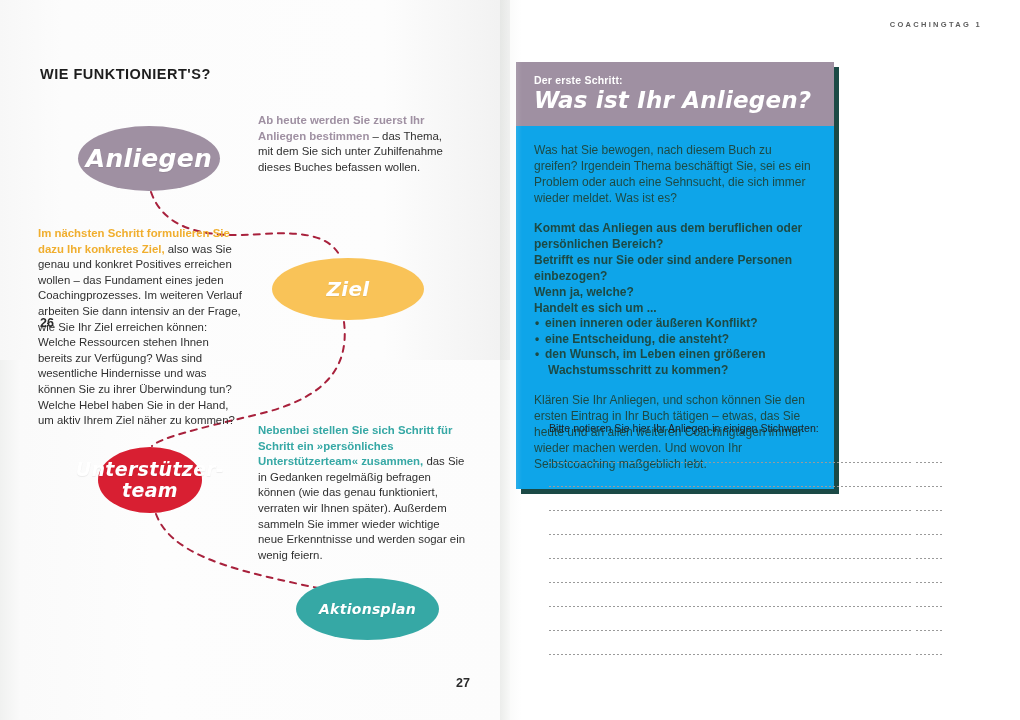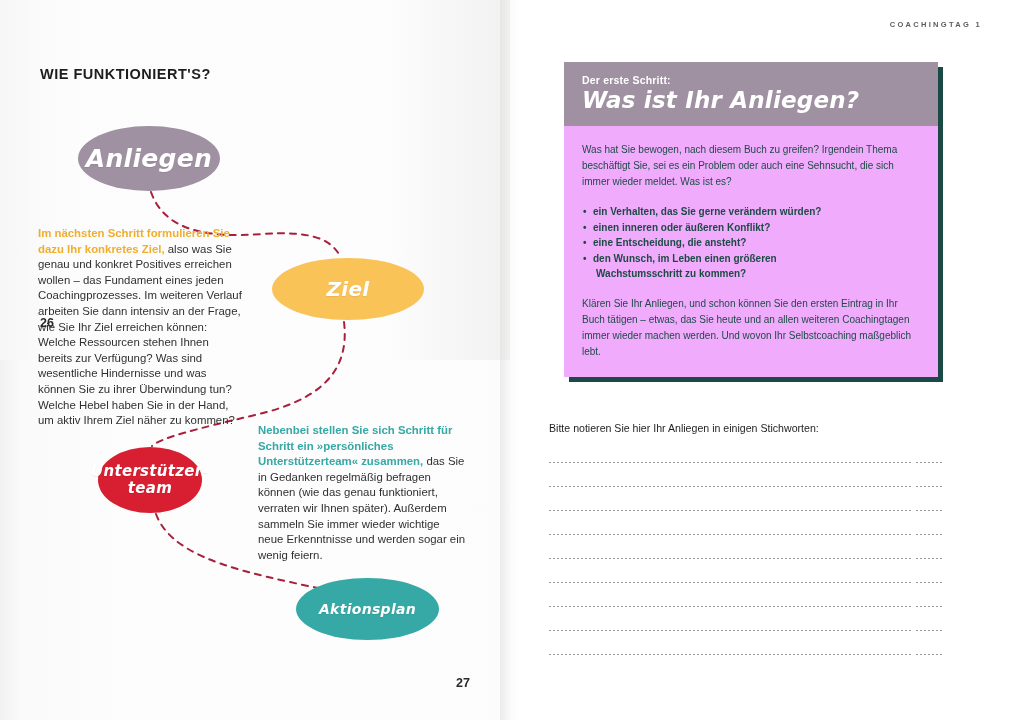--- a/index.html
+++ b/index.html
@@ -53,21 +53,21 @@
   #node-anliegen {
     left:78px; top:126px; width:142px; height:65px;
     background:#9f90a2; font-size:25px;
   }
   #node-ziel {
     left:272px; top:258px; width:152px; height:62px;
     background:#f9c358; font-size:20px;
   }
   #node-unterstuetzerteam {
     left:98px; top:447px; width:104px; height:66px;
-    background:#d81f32; font-size:15px; line-height:1.12;
+    background:#d81f32; font-size:19px; line-height:1.12;
   }
   #node-aktionsplan {
     left:296px; top:578px; width:143px; height:62px;
     background:#36a8a5; font-size:14px;
   }
 
   
   .copy {
     position:absolute; z-index:3;
     font-size:11.4px; line-height:15.6px; color:#2f2f2f;
@@ -77,37 +77,37 @@
   #copy-anliegen .lead  { color:#9f90a2; }
   #copy-ziel            { left:38px; top:226px; width:208px; }
   #copy-ziel .lead      { color:#f0ae2e; }
   #copy-team            { left:258px; top:423px; width:208px; }
   #copy-team .lead      { color:#36a8a5; }
   #copy-aktionsplan     { left:38px; top:561px; width:212px; }
   #copy-aktionsplan .lead { color:#d81f32; }
 
   
   #step-box {
-    position:absolute; left:564px; top:62px; width:374px; z-index:3;
+    position:absolute; left:516px; top:62px; width:318px; z-index:3;
     box-shadow:5px 5px 0 0 #1b4a46;
   }
   #step-box-header {
     background:#9f90a2; padding:12px 18px 13px 18px;
   }
   #step-kicker {
     color:#ffffff; font-size:10.5px; font-weight:700; letter-spacing:.2px;
     margin-bottom:1px;
   }
   #step-title {
     color:#ffffff; font-size:23px; font-weight:700; font-style:italic;
     font-family:"DejaVu Sans", sans-serif; letter-spacing:.2px; line-height:1.15;
   }
   #step-box-body {
-    background:#f0abfc; padding:16px 18px 17px 18px;
-    color:#1d4a45; font-size:10px; line-height:16px;
+    background:#0ea5e9; padding:16px 18px 17px 18px;
+    color:#1d4a45; font-size:12px; line-height:16px;
   }
   #step-box-body .para-intro { margin-bottom:14px; }
   #step-box-body .para-bold  { font-weight:700; }
   #step-box-body ul { list-style:none; margin:0 0 14px 0; }
   #step-box-body li {
     font-weight:700; padding-left:11px; position:relative; line-height:15.5px;
   }
   #step-box-body li::before {
     content:"\2022"; position:absolute; left:1px; top:0;
   }
@@ -159,20 +159,21 @@
       <span>
         <span>Unterstützer-</span><br>
         <span>team</span>
       </span>
     </div>
 
     <div class="node" id="node-aktionsplan">
       <span>Aktionsplan</span>
     </div>
 
+    <p class="copy" id="copy-anliegen"><span class="lead">Ab heute werden Sie zuerst Ihr Anliegen bestimmen</span><span> – das Thema, mit dem Sie sich unter Zuhilfenahme dieses Buches befassen wollen.</span></p>
 
     <p class="copy" id="copy-ziel"><span class="lead">Im nächsten Schritt formulieren Sie dazu Ihr konkretes Ziel,</span><span> also was Sie genau und konkret Positives erreichen wollen – das Fundament eines jeden Coachingprozesses. Im weiteren Verlauf arbeiten Sie dann intensiv an der Frage, wie Sie Ihr Ziel erreichen können: Welche Ressourcen stehen Ihnen bereits zur Verfügung? Was sind wesentliche Hindernisse und was können Sie zu ihrer Überwindung tun? Welche Hebel haben Sie in der Hand, um aktiv Ihrem Ziel näher zu kommen?</span></p>
 
     <p class="copy" id="copy-team"><span class="lead">Nebenbei stellen Sie sich Schritt für Schritt ein »persönliches Unterstützerteam« zusammen,</span><span> das Sie in Gedanken regelmäßig befragen können (wie das genau funktioniert, verraten wir Ihnen später). Außerdem sammeln Sie immer wieder wichtige neue Erkenntnisse und werden sogar ein wenig feiern.</span></p>
 
 
     <div class="folio" id="folio-left">26</div>
   </div>
 
   <div class="page" id="page-right">
@@ -184,22 +185,27 @@
 
 <div id="running-head">COACHINGTAG 1</div>
 
 <div id="step-box">
   <div id="step-box-header">
     <div id="step-kicker">Der erste Schritt:</div>
     <div id="step-title">Was ist Ihr Anliegen?</div>
   </div>
   <div id="step-box-body">
     <p class="para-intro">Was hat Sie bewogen, nach diesem Buch zu greifen? Irgendein Thema beschäftigt Sie, sei es ein Problem oder auch eine Sehnsucht, die sich immer wieder meldet. Was ist es?</p>
+    <div class="para-bold" id="step-questions">
+        <div>Kommt das Anliegen aus dem beruflichen oder persönlichen Bereich?</div>
+        <div>Betrifft es nur Sie oder sind andere Personen einbezogen?</div>
+        <div>Wenn ja, welche?</div>
+        <div>Handelt es sich um ...</div>
+      </div>
     <ul id="step-bullets">
-        <li>ein Verhalten, das Sie gerne verändern würden?</li>
         <li>einen inneren oder äußeren Konflikt?</li>
         <li>eine Entscheidung, die ansteht?</li>
         <li>den Wunsch, im Leben einen größeren<span class="cont">Wachstumsschritt zu kommen?</span></li>
       </ul>
     <p class="para-outro">Klären Sie Ihr Anliegen, und schon können Sie den ersten Eintrag in Ihr Buch tätigen – etwas, das Sie heute und an allen weiteren Coachingtagen immer wieder machen werden. Und wovon Ihr Selbstcoaching maßgeblich lebt.</p>
   </div>
 </div>
 
 <div id="notes-prompt">Bitte notieren Sie hier Ihr Anliegen in einigen Stichworten:</div>
 <div id="notes-lines">

